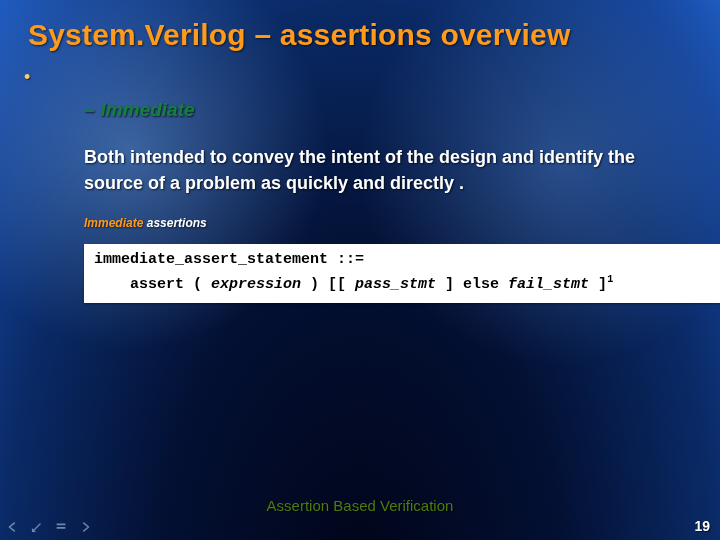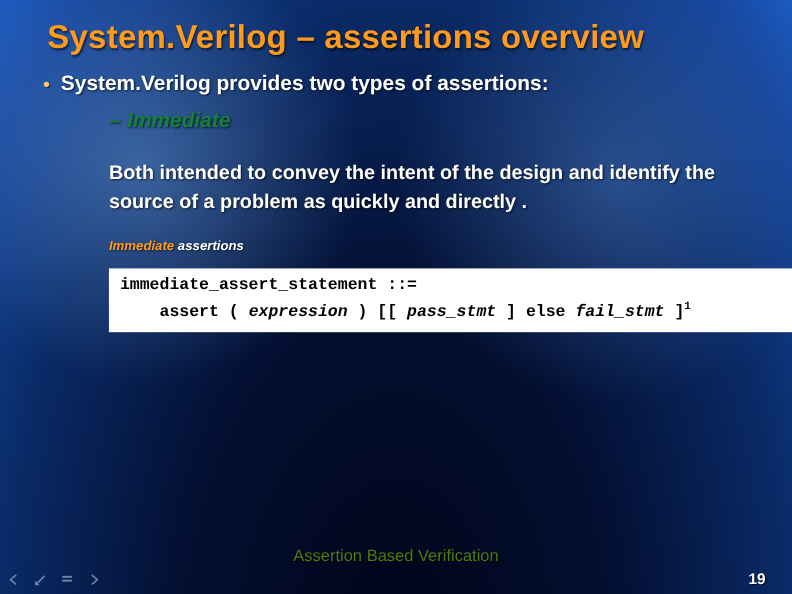--- a/index.html
+++ b/index.html
@@ -6,21 +6,21 @@
   html, body { width: 720px; height: 540px; overflow: hidden; }
   body {
     font-family: Arial, Helvetica, sans-serif;
     background:
       radial-gradient(circle at 18% 28%, rgba(120,170,230,0.45) 0%, rgba(120,170,230,0) 28%),
       radial-gradient(circle at 78% 30%, rgba(90,140,210,0.40) 0%, rgba(90,140,210,0) 30%),
       radial-gradient(ellipse at 50% 110%, #010418 0%, #031033 40%, #0a2a66 70%, #14449b 90%, #1e5cc0 100%);
     position: relative;
     color: #fff;
   }
-  .slide { position: relative; width: 100%; height: 100%; padding: 18px 40px 0 43px; }
+  .slide { position: relative; width: 100%; height: 100%; padding: 18px 40px 0 28px; }
   .title {
     font-size: 30px;
     font-weight: bold;
     color: #ff9a1a;
     text-shadow: 1px 1px 2px rgba(0,0,0,0.6);
     letter-spacing: 0.2px;
     margin-bottom: 14px;
   }
   .lead-row { display: flex; align-items: flex-start; margin-left: -4px; margin-bottom: 8px; }
   .lead-bullet {
@@ -67,21 +67,21 @@
   }
   .codebox .ital { font-style: italic; }
   .codebox .sup { font-size: 10px; vertical-align: super; font-weight: bold; font-style: normal; }
   .footer-title {
     position: absolute; left: 0; right: 0; bottom: 26px;
     text-align: center;
     color: #4d7c0f; font-size: 15px;
     text-shadow: 1px 1px 1px rgba(0,0,0,0.7);
   }
   .page-num {
-    position: absolute; right: 24px; bottom: 6px;
+    position: absolute; right: 10px; bottom: 6px;
     color: #ffffff; font-size: 14px; font-weight: bold;
     text-shadow: 1px 1px 1px rgba(0,0,0,0.7);
   }
   .nav-icons {
     position: absolute; left: 6px; bottom: 6px;
     display: flex; gap: 10px; align-items: center;
     opacity: 0.55;
   }
   .nav-icons svg { width: 14px; height: 14px; display: block; }
   .nav-icons .stroke { stroke: #c8d8ef; stroke-width: 1.6; fill: none; }
@@ -89,21 +89,20 @@
 </style>
 </head>
 <body>
 
 <div class="slide">
 
   <div class="title">System.Verilog – assertions overview</div>
 
   <div class="lead-row">
     <div class="lead-bullet">•</div>
-    <div class="lead-text">System.Verilog provides two types of assertions:</div>
   </div>
 
   <div class="sub-list">
     <div class="sub-item"><span class="dash">–</span><span>Immediate</span></div>
   </div>
 
   <div class="para">Both intended to convey the intent of the design and identify the source of a problem as quickly and directly .</div>
 
   <div class="subhead">
     <span>Immediate</span>

